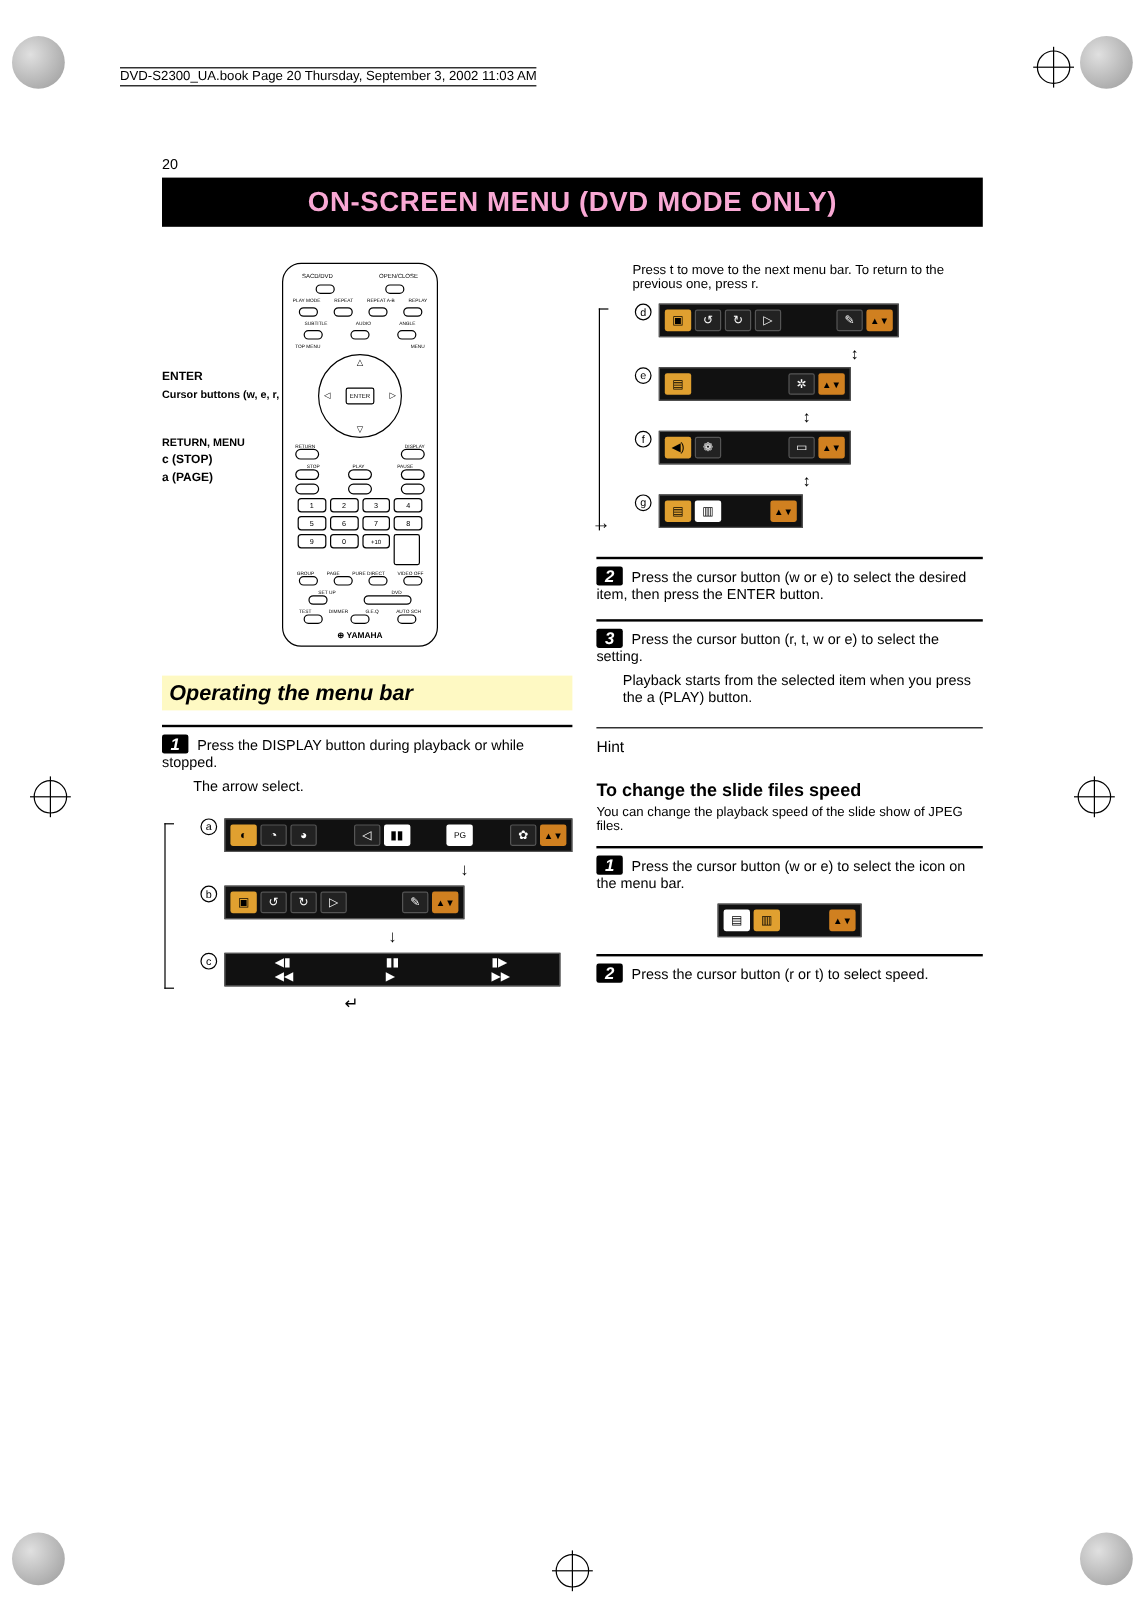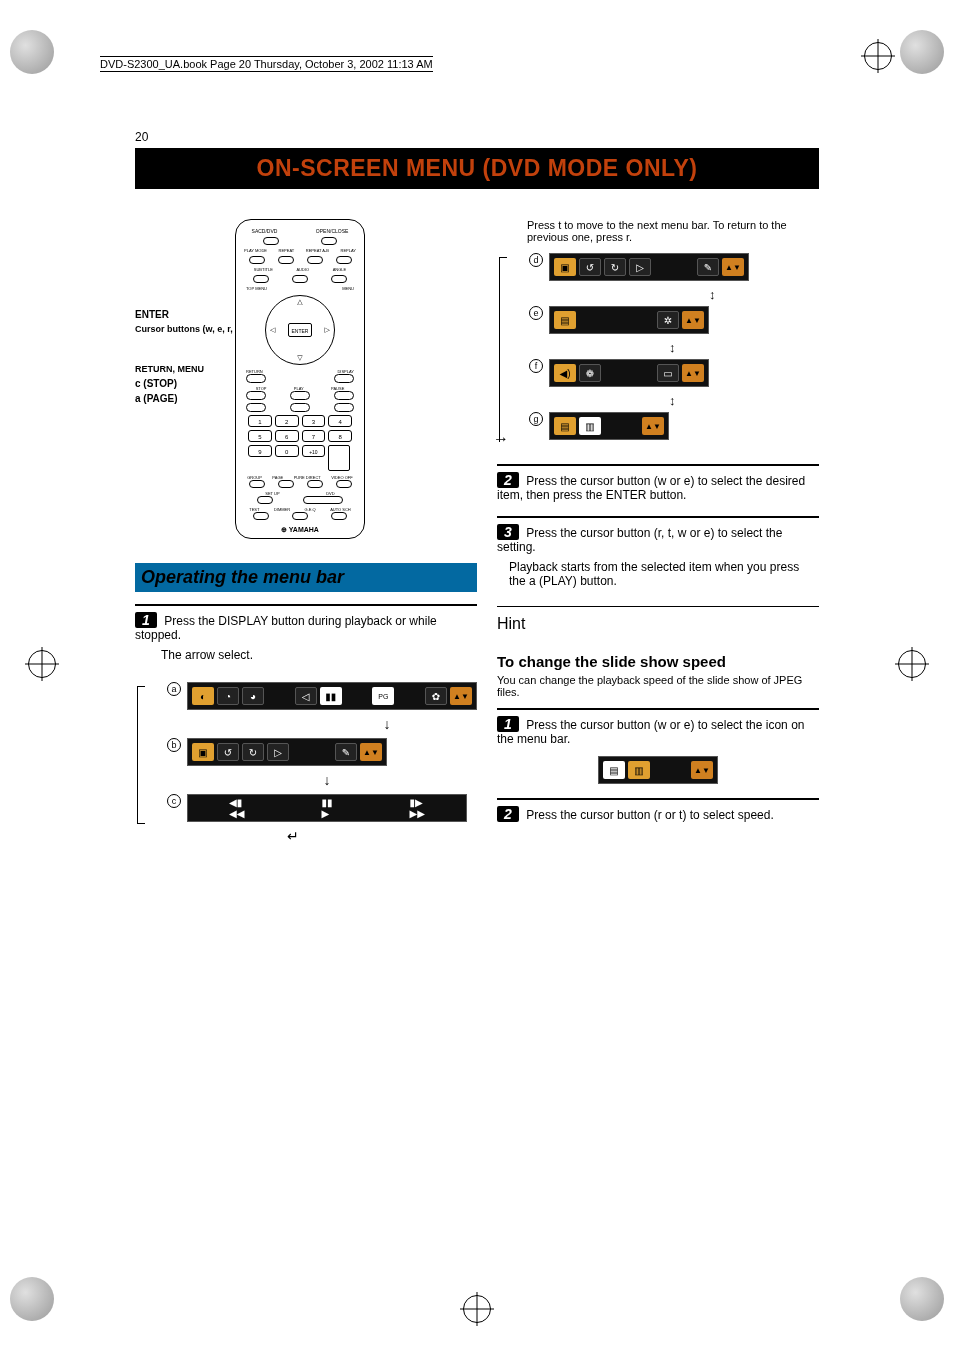--- a/index.html
+++ b/index.html
@@ -56,21 +56,21 @@
     right: 135px;
   }
 
   .page-num-top {
     font-size: 12px;
     margin-bottom: 4px;
   }
 
   .title-bar {
     background: #000;
-    color: #c2410c;
+    color: #f9a8d4;
     font-weight: bold;
     font-size: 23px;
     text-align: center;
     padding: 7px 0;
     margin-bottom: 30px;
     letter-spacing: 0.5px;
   }
 
   .two-col {
     display: flex;
@@ -103,21 +103,21 @@
   }
   .remote .dpad .enter { position: absolute; top: 50%; left: 50%; transform: translate(-50%,-50%); border: 1px solid #000; width: 24px; height: 14px; font-size: 5px; text-align: center; line-height: 14px; border-radius: 2px; }
   .remote .logo { text-align: center; font-size: 7px; font-weight: bold; margin-top: 6px; }
   .remote .midrow { display:flex; justify-content:space-between; padding: 0 4px; margin-bottom:3px;}
   .remote .oval { border:1px solid #000; border-radius:8px; width:20px; height:9px;}
   .remote .numpad { display:grid; grid-template-columns: repeat(4, 1fr); gap:3px; padding: 0 6px; margin-bottom:4px;}
   .remote .num { border:1px solid #000; border-radius:3px; height:12px; font-size:6px; text-align:center; line-height:12px;}
   .remote .cassette { border:1px solid #000; width: 22px; height: 26px; border-radius:2px; }
 
   .section-heading {
-    background: #0369a1;
+    background: #fef9c3;
     font-style: italic;
     font-weight: bold;
     font-size: 18px;
     padding: 4px 6px;
     margin-top: 24px;
     margin-bottom: 12px;
   }
 
   .step-num {
     display: inline-block;
@@ -194,21 +194,21 @@
 
 <div class="corner-circle cc-tl"></div>
 <div class="corner-circle cc-tr"></div>
 <div class="corner-circle cc-bl"></div>
 <div class="corner-circle cc-br"></div>
 <div class="reg-mark reg-tr"></div>
 <div class="reg-mark reg-left"></div>
 <div class="reg-mark reg-right"></div>
 <div class="reg-mark reg-bc"></div>
 
-<div class="page-header">DVD-S2300_UA.book  Page 20  Thursday, October 3, 2002  11:13 AM</div>
+<div class="page-header">DVD-S2300_UA.book  Page 20  Thursday, September 3, 2002  11:03 AM</div>
 
 <div class="content">
   <div class="page-num-top">20</div>
   <div class="title-bar">ON-SCREEN MENU (DVD MODE ONLY)</div>
 
   <div class="two-col">
 
     <div class="col-left">
       <div class="remote-wrap">
         <div class="remote-labels-left">
@@ -456,27 +456,27 @@
       <div class="step-text">
         <span class="step-num">2</span>
         <span>Press the cursor button (w or e) to select the desired item, then press the ENTER button.</span>
       </div>
 
       <div class="step-line" style="margin-top:14px"></div>
       <div class="step-text">
         <span class="step-num">3</span>
         <span>Press the cursor button (r, t, w or e) to select the setting.</span>
       </div>
-      <div class="step-text" style="margin-left:12px">Playback starts from the selected item when you press the a (PLAY) button.</div>
+      <div class="step-text" style="margin-left:22px">Playback starts from the selected item when you press the a (PLAY) button.</div>
 
       <div class="subsection">
-        <div style="font-size:16px;margin-bottom:4px">Hint</div>
-      </div>
-
-      <div class="sub-title" style="margin-top:20px">To change the slide show speed</div>
+        <div style="font-size:13px;margin-bottom:4px">Hint</div>
+      </div>
+
+      <div class="sub-title" style="margin-top:20px">To change the slide files speed</div>
       <div class="sub-desc">You can change the playback speed of the slide show of JPEG files.</div>
 
       <div class="step-line"></div>
       <div class="step-text">
         <span class="step-num">1</span>
         <span>Press the cursor button (w or e) to select the icon on the menu bar.</span>
       </div>
       <div class="small-menu-wrap">
         <div class="menu-bar tiny" style="margin:0 auto">
           <div class="menu-item">▤</div>

